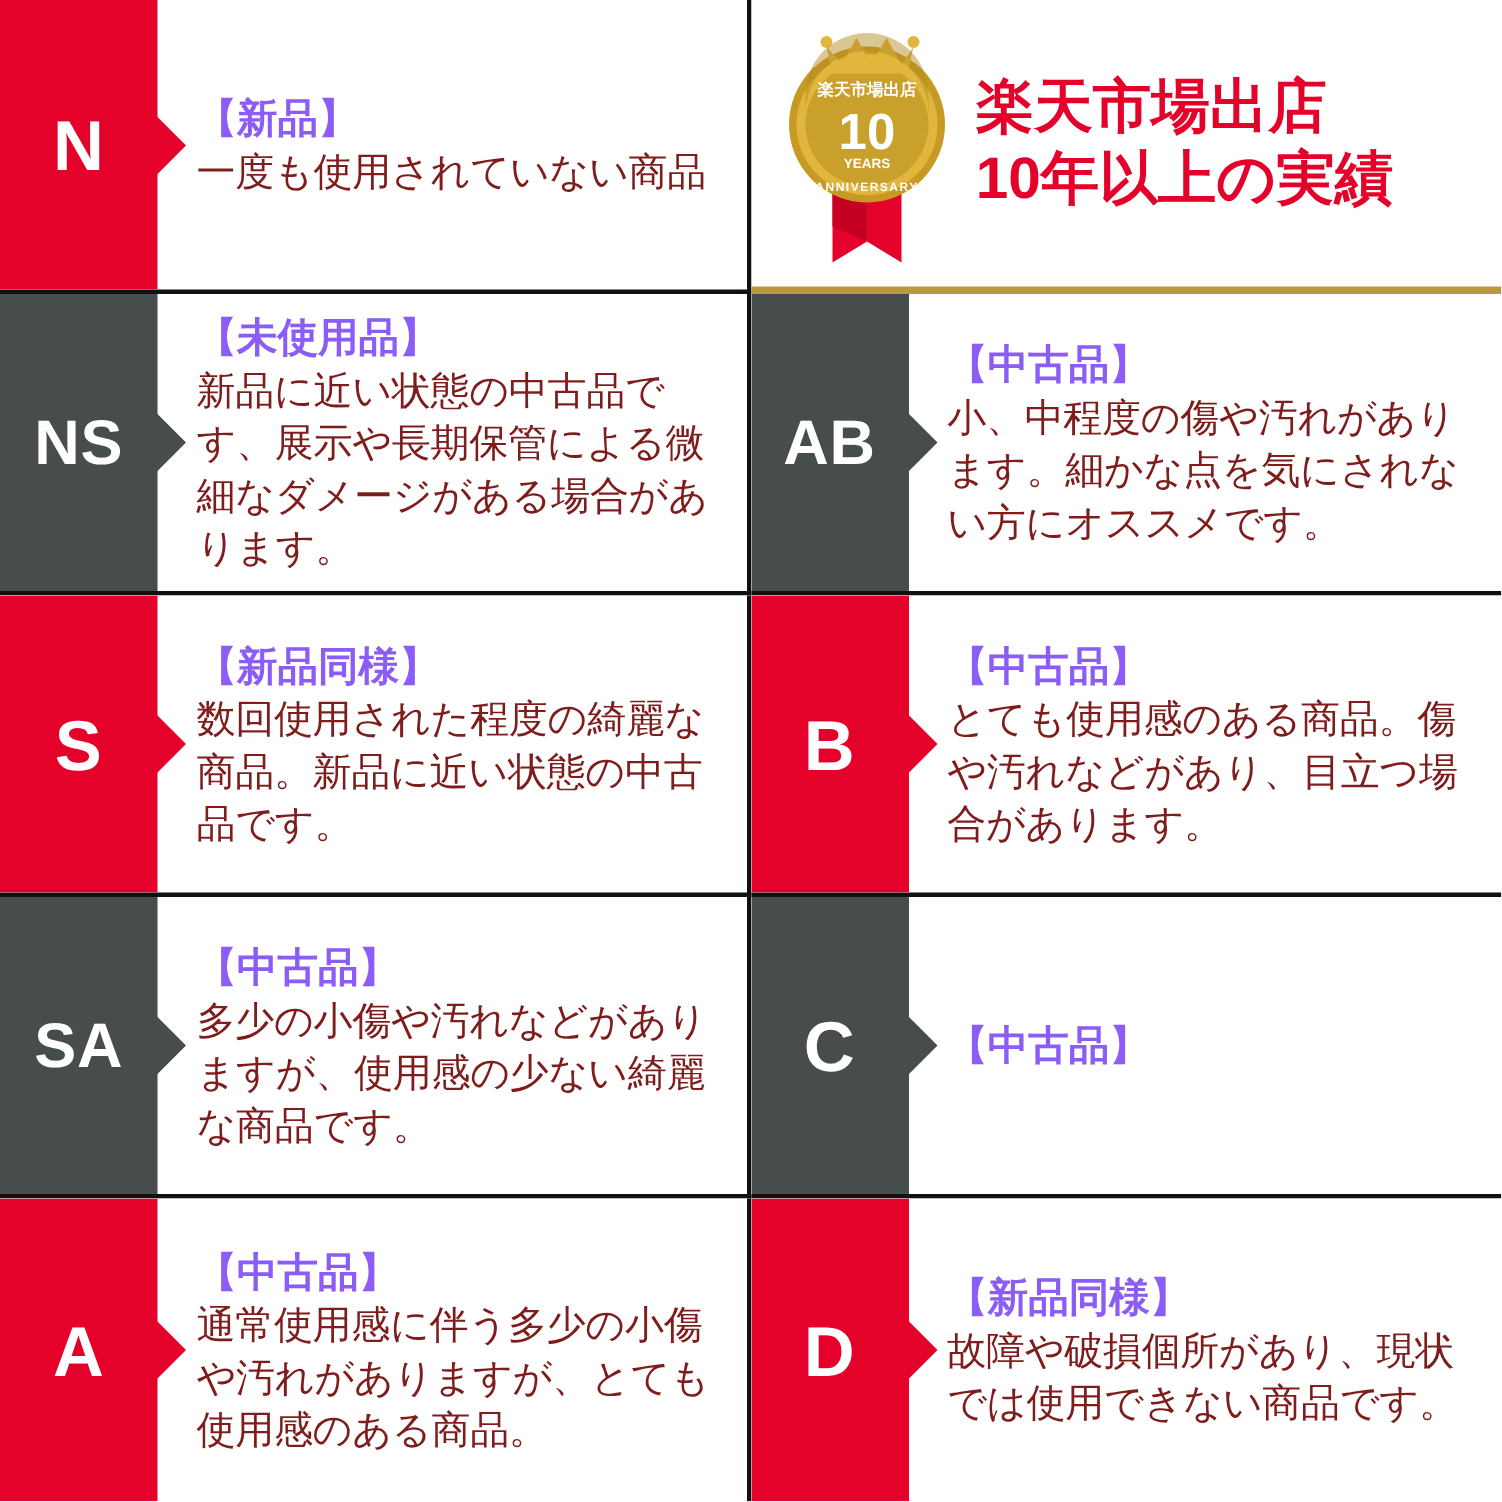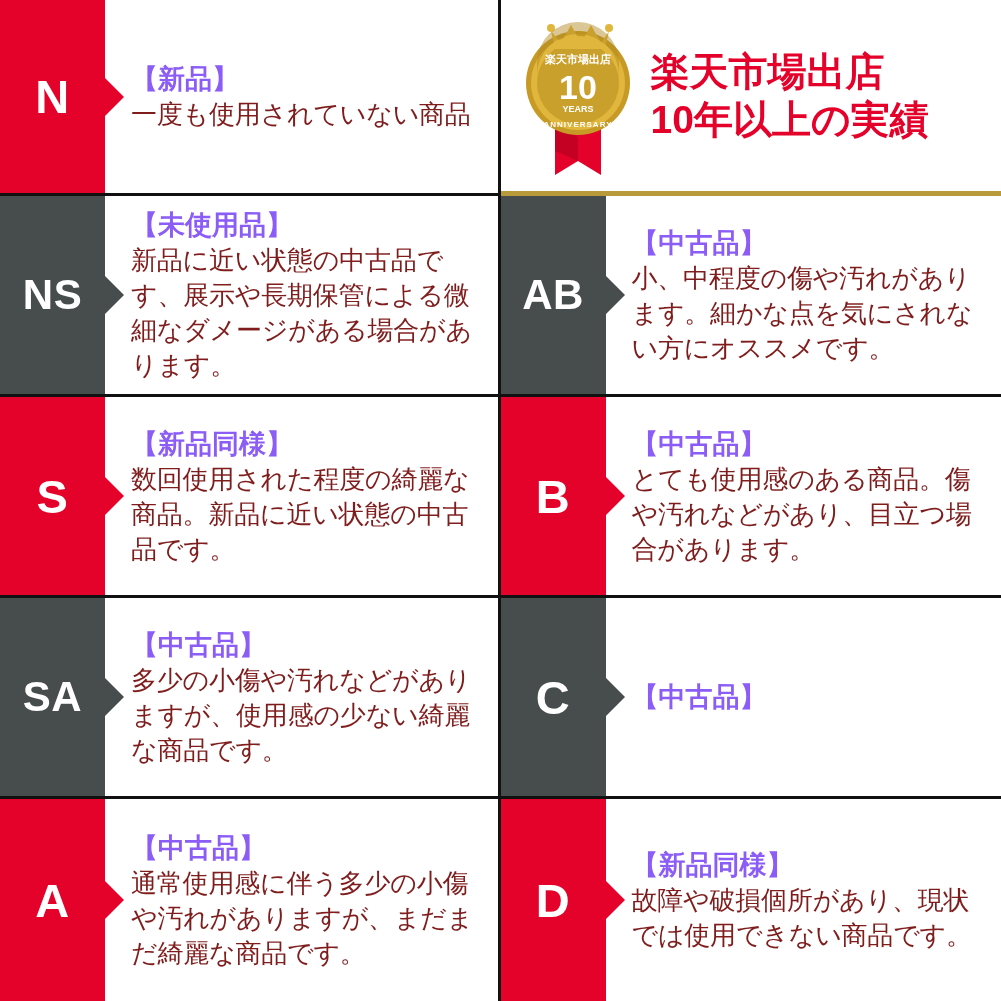--- a/index.html
+++ b/index.html
@@ -249,21 +249,21 @@
       </div>
     </div>
 
     <div class="cell row-last">
       <div class="rank red">
         <span class="label">A</span>
         <span class="arrow"></span>
       </div>
       <div class="desc">
         <div class="title">【中古品】</div>
-        <div class="body">通常使用感に伴う多少の小傷や汚れがありますが、まだまだ綺麗な商品です。</div>
+        <div class="body">通常使用感に伴う多少の小傷や汚れがありますが、とても使用感のある商品。</div>
       </div>
     </div>
 
     <div class="cell col-right row-last">
       <div class="rank red">
         <span class="label">D</span>
         <span class="arrow"></span>
       </div>
       <div class="desc">
         <div class="title">【新品同様】</div>

